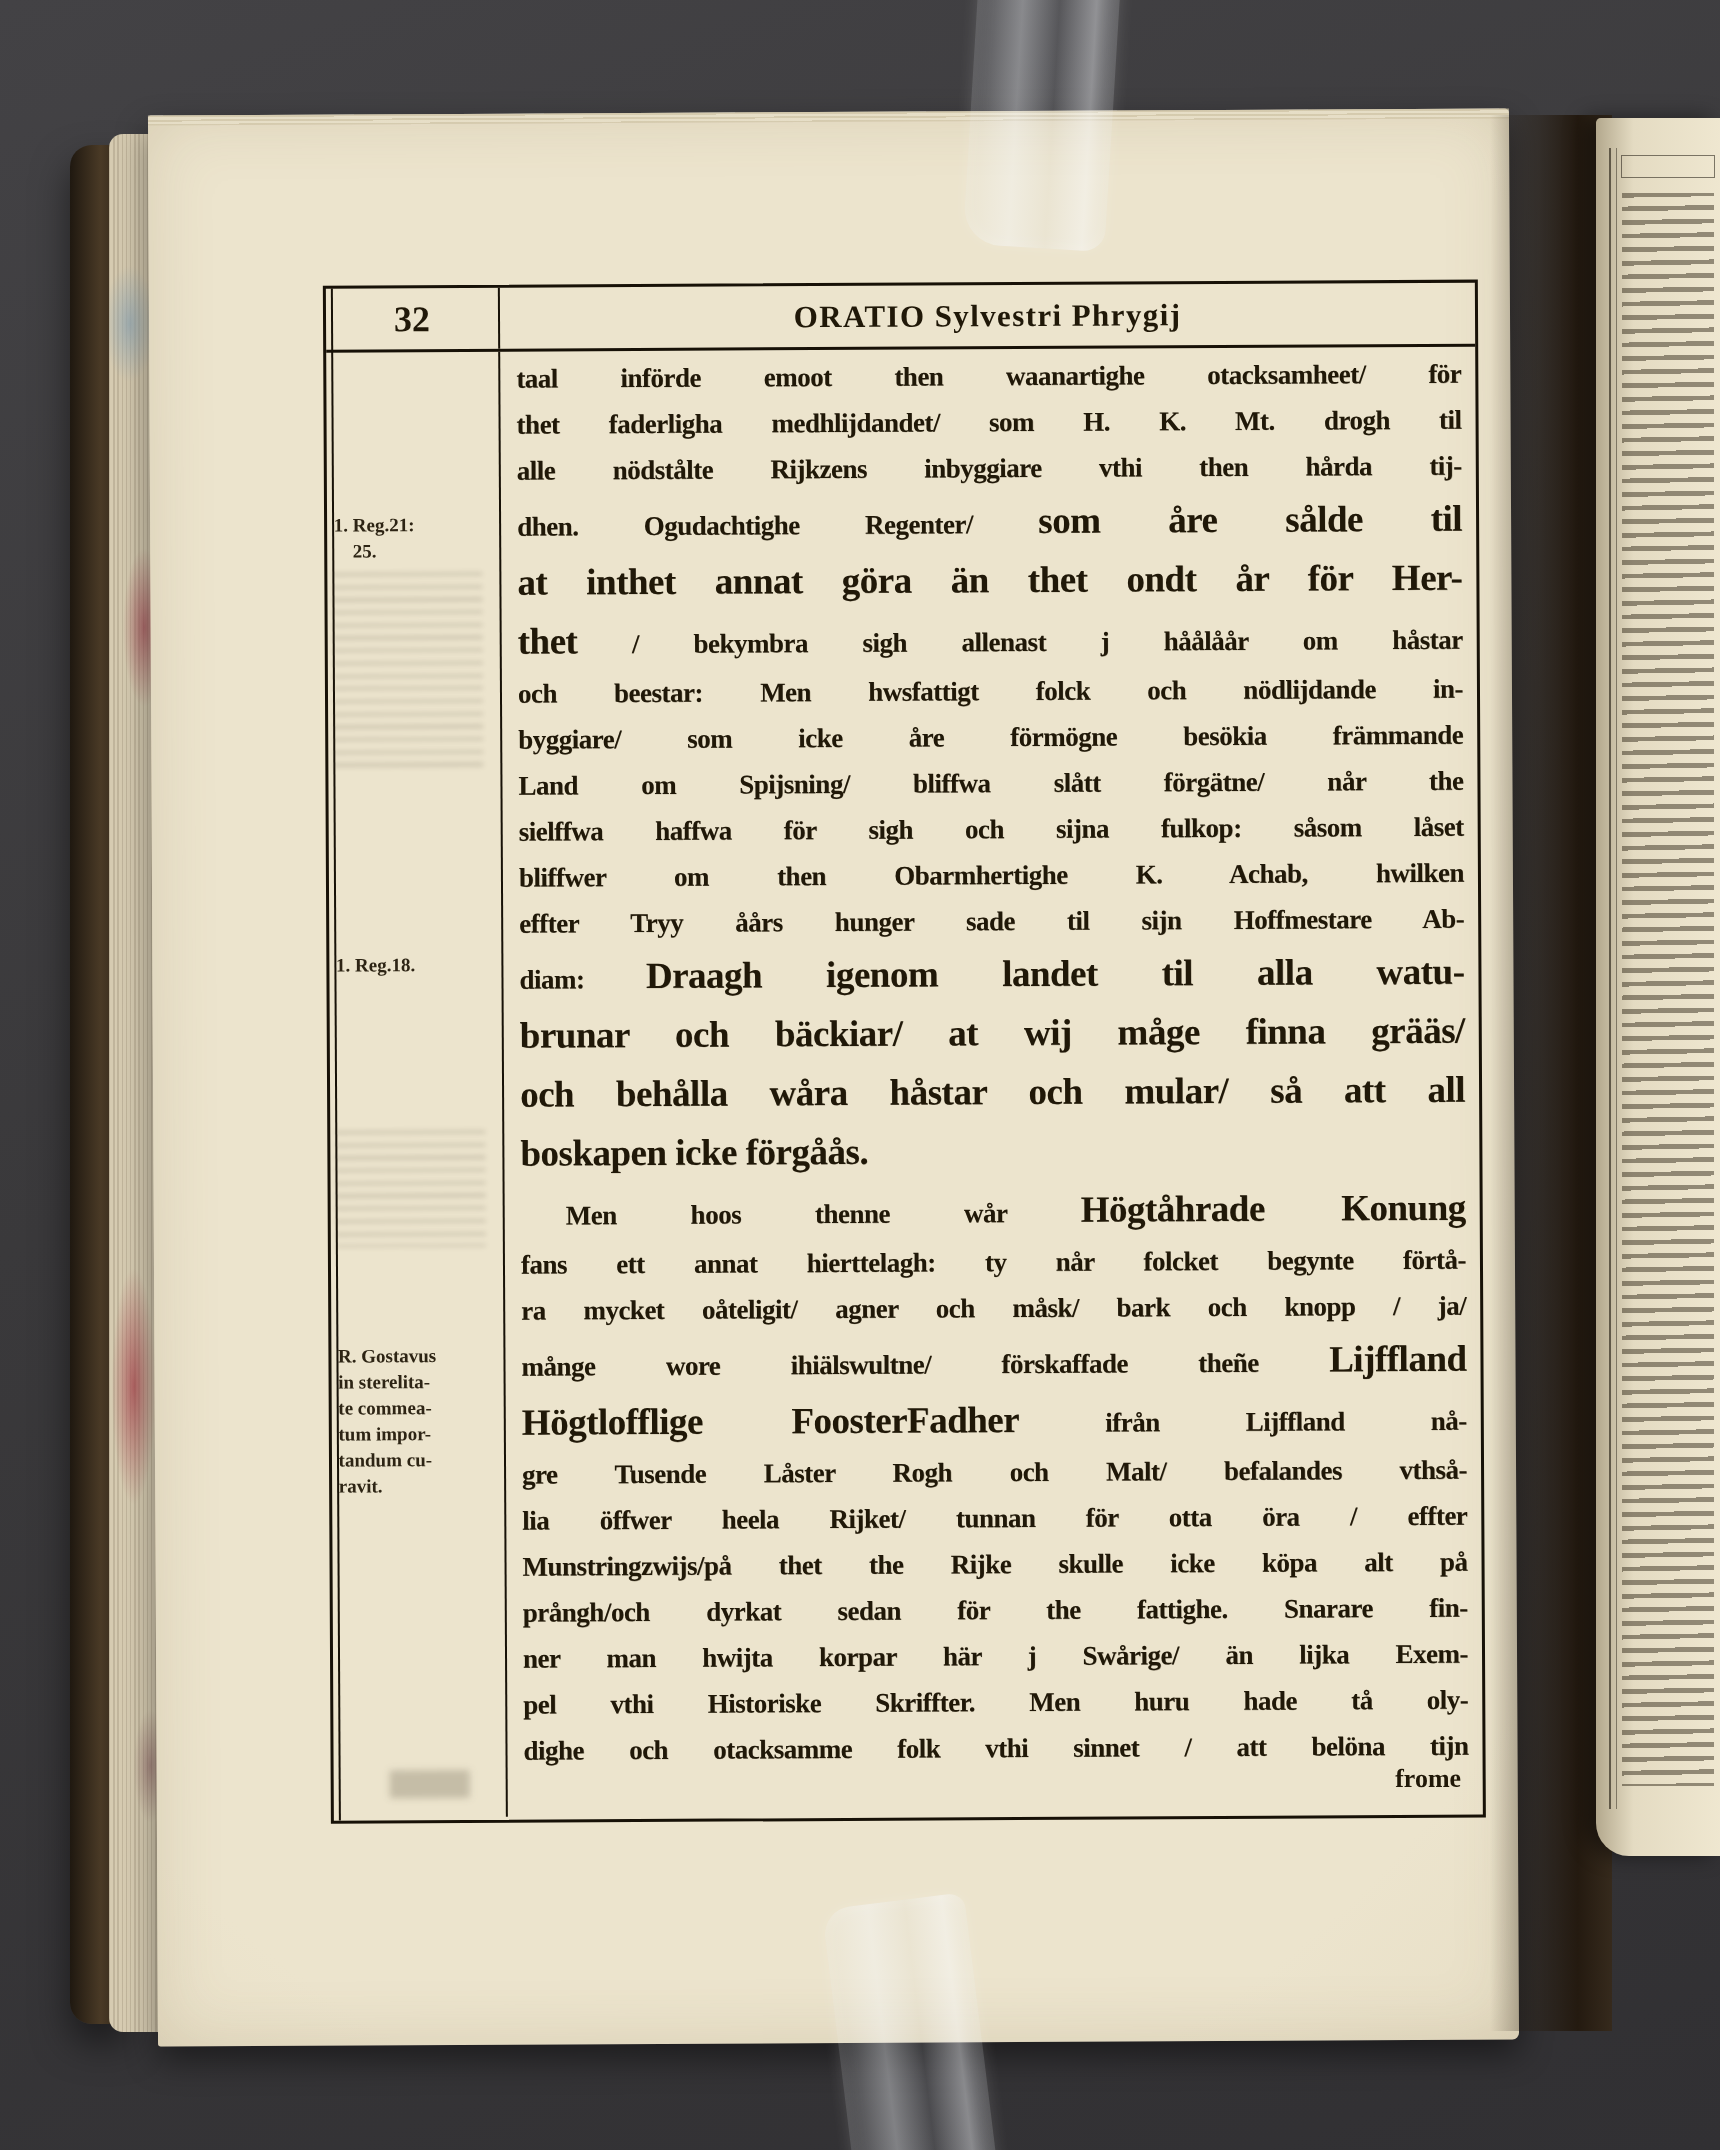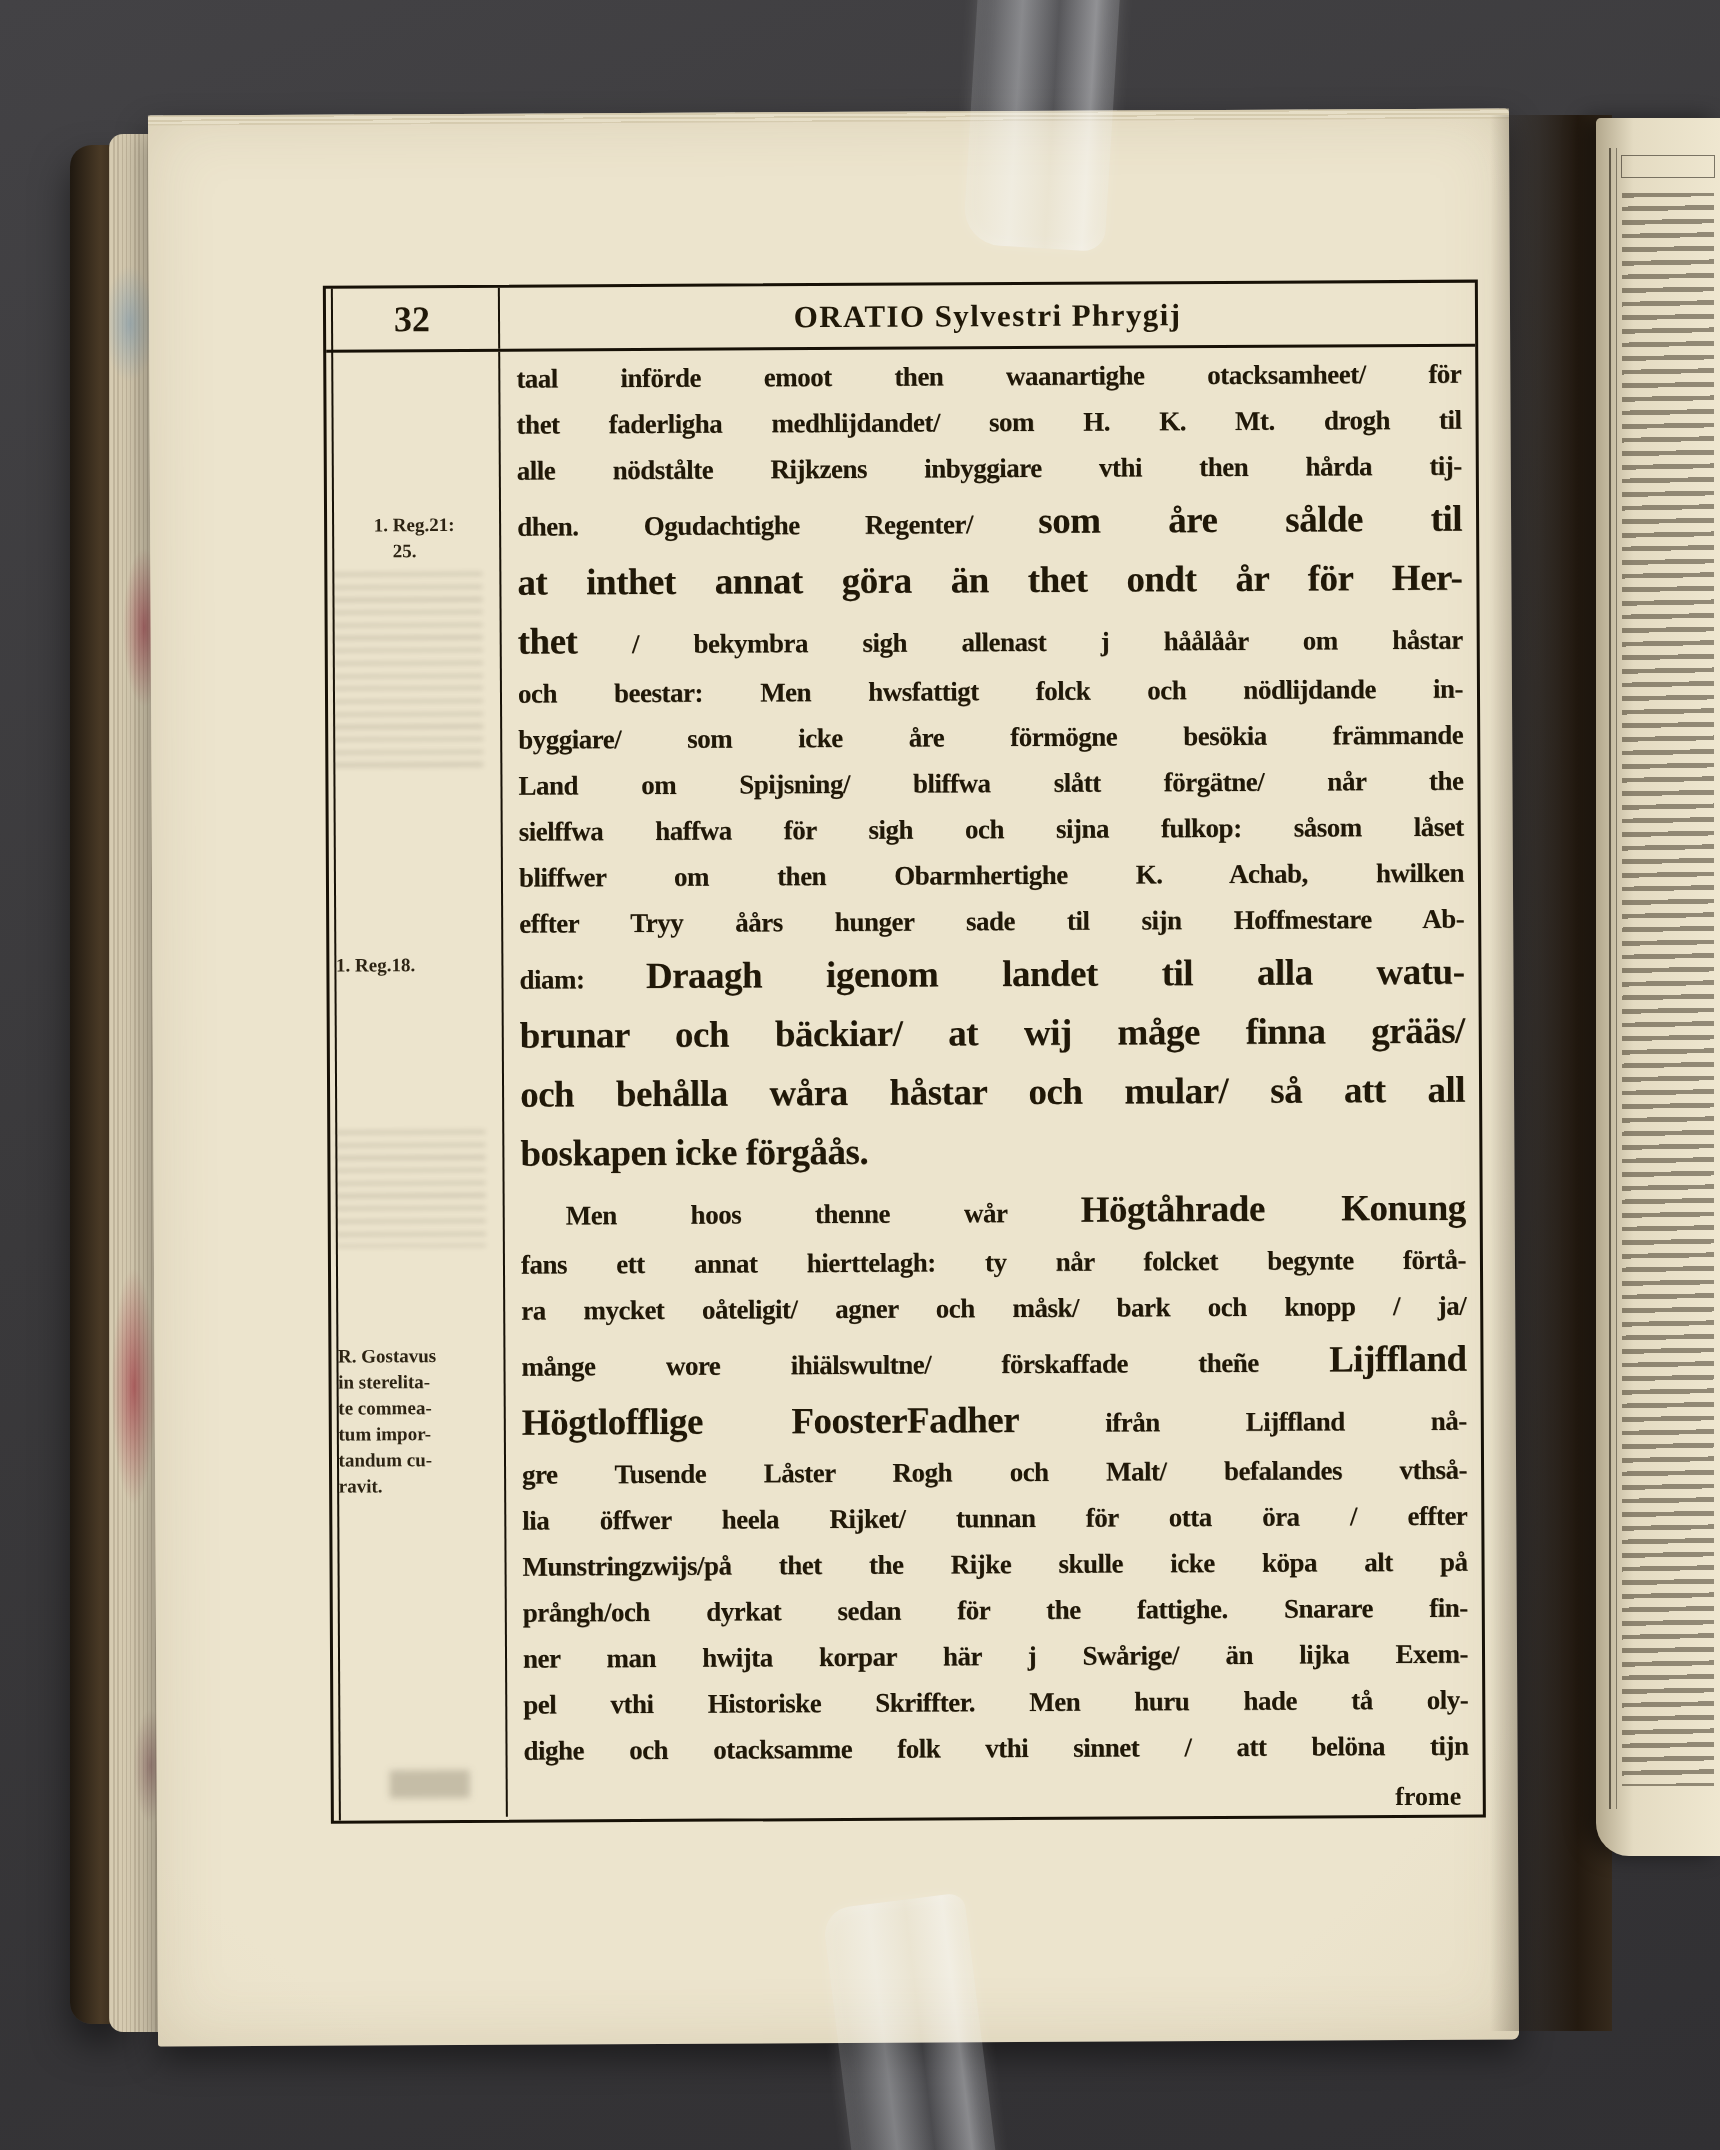--- a/index.html
+++ b/index.html
@@ -45,21 +45,21 @@
 
   
   .bl{font-weight:700;color:#201808;text-align:justify;text-align-last:justify;
     letter-spacing:-0.5px;white-space:nowrap;text-shadow:0.3px 0.3px 0 rgba(35,22,5,.35)}
   .bl.lh-normal{font-size:27px;height:46px;line-height:46px}
   .bl.lh-large{font-size:37px;height:59px;line-height:59px}
   .sg-n{font-size:27px}
   .sg-l{font-size:37px}
   .bl.ind{padding-left:45px}
   .bl.noj{text-align:left;text-align-last:left}
-  .catchword{position:absolute;right:21.6px;bottom:0;font-size:26px;font-weight:700;color:#201808}
+  .catchword{position:absolute;right:21.6px;bottom:18px;font-size:26px;font-weight:700;color:#201808}
 
   
   .mn{position:absolute;left:6.6px;white-space:pre;font-size:19px;line-height:26px;
     font-weight:600;color:#2d2414;letter-spacing:0}
   .bleed{position:absolute;left:4.7px;width:150px;
     background:repeating-linear-gradient(180deg, rgba(95,88,70,.38) 0 4.2px, rgba(0,0,0,0) 4.2px 12.7px);
     filter:blur(2.8px);opacity:.45}
   .bleed-1{top:220px;height:201px}
   .bleed-2{top:778px;height:117px}
   .smudge{position:absolute;left:56px;bottom:19px;width:80px;height:28px;
@@ -103,21 +103,21 @@
       <div class="header-row">
         <div class="pagenum-cell">32</div>
         <div class="title-cell">ORATIO Sylvestri Phrygij</div>
       </div>
 
       <div class="content-row">
         <div class="margin-cell" id="margin-notes">
           <div class="bleed bleed-1"></div>
           <div class="bleed bleed-2"></div>
           <div class="smudge"></div>
-        <div class="mn" style="top: 160px; padding-left: 40px;">1. Reg.21:
+        <div class="mn" style="top: 160px;">1. Reg.21:
     25.</div>
             <div class="mn" style="top: 600px;">1. Reg.18.</div>
             <div class="mn" style="top: 991px;">R. Gostavus
 in sterelita-
 te commea-
 tum impor-
 tandum cu-
 ravit.</div>
           </div>
         <div class="body-cell" id="body-lines">

